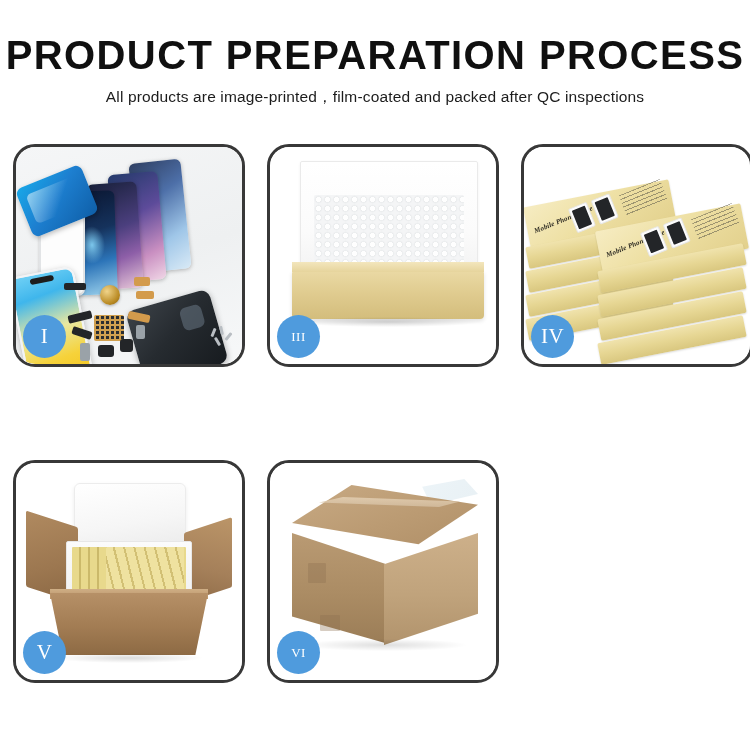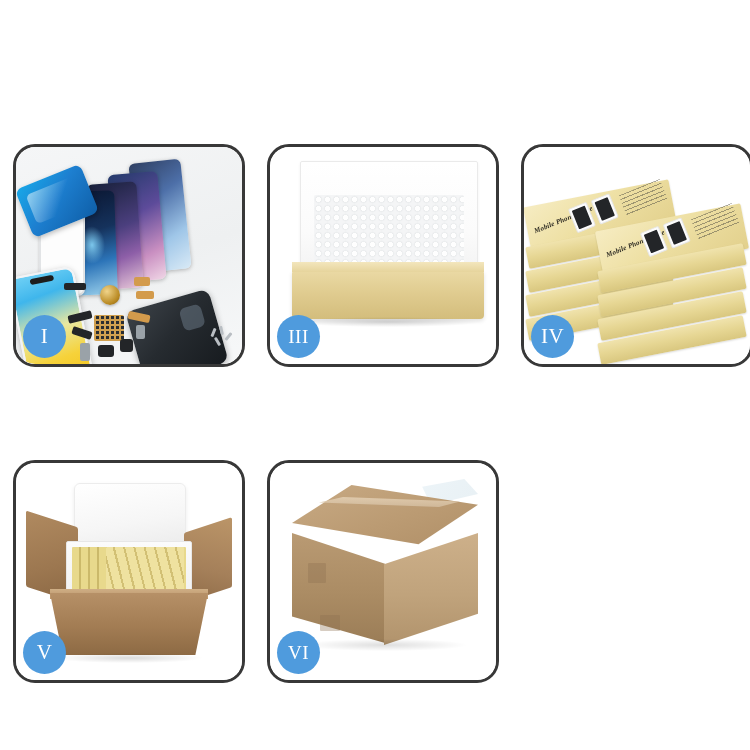--- a/index.html
+++ b/index.html
@@ -63,21 +63,21 @@
     border-radius: 50%;
     background: #4f9bdd;
     color: #ffffff;
     font-family: "Liberation Serif", serif;
     font-size: 21px;
     line-height: 43px;
     text-align: center;
     letter-spacing: 0.5px;
     z-index: 9;
   }
-  .badge.b3, .badge.b6 { font-size: 19px; }
+  .badge.b3, .badge.b6 { font-size: 13px; }
 
   
   .p1 .panel-stage { background: linear-gradient(160deg,#f5f6f7 0%,#eef0f1 55%,#f7f8f9 100%); }
   .ph { position: absolute; border-radius: 6px; }
   
   .ph-a { left: 118px; top: 14px; width: 52px; height: 110px;
           background: linear-gradient(150deg,#2f3f62 0%,#4d6fa8 35%,#9fc6e8 70%,#d9eaf6 100%);
           transform: rotate(-6deg); box-shadow: 0 1px 4px rgba(0,0,0,.28); }
   .ph-b { left: 96px; top: 26px; width: 50px; height: 108px;
           background: linear-gradient(155deg,#243a6b 0%,#5d4b9a 40%,#c98fc1 75%,#f0d6e6 100%);
@@ -324,20 +324,24 @@
     clip-path: polygon(10% 30%, 78% 0, 100% 58%, 24% 100%);
   }
   .c-shadow { position:absolute; left: 34px; top: 176px; width: 162px; height: 12px;
     background: radial-gradient(ellipse at center, rgba(0,0,0,.13), rgba(0,0,0,0) 72%); }
 </style>
 </head>
 <body>
 
 <div class="page">
 
+  <div class="header">
+    <div class="title">PRODUCT PREPARATION PROCESS</div>
+    <div class="subtitle">All products are image-printed，film-coated and packed after QC inspections</div>
+  </div>
 
   <div class="grid">
 
     <div class="panel p1">
       <div class="panel-stage">
         <div class="ph ph-a"></div>
         <div class="ph ph-b"></div>
         <div class="ph ph-c"></div>
         <div class="ph ph-d"></div>
         <div class="ph ph-glass"></div>

